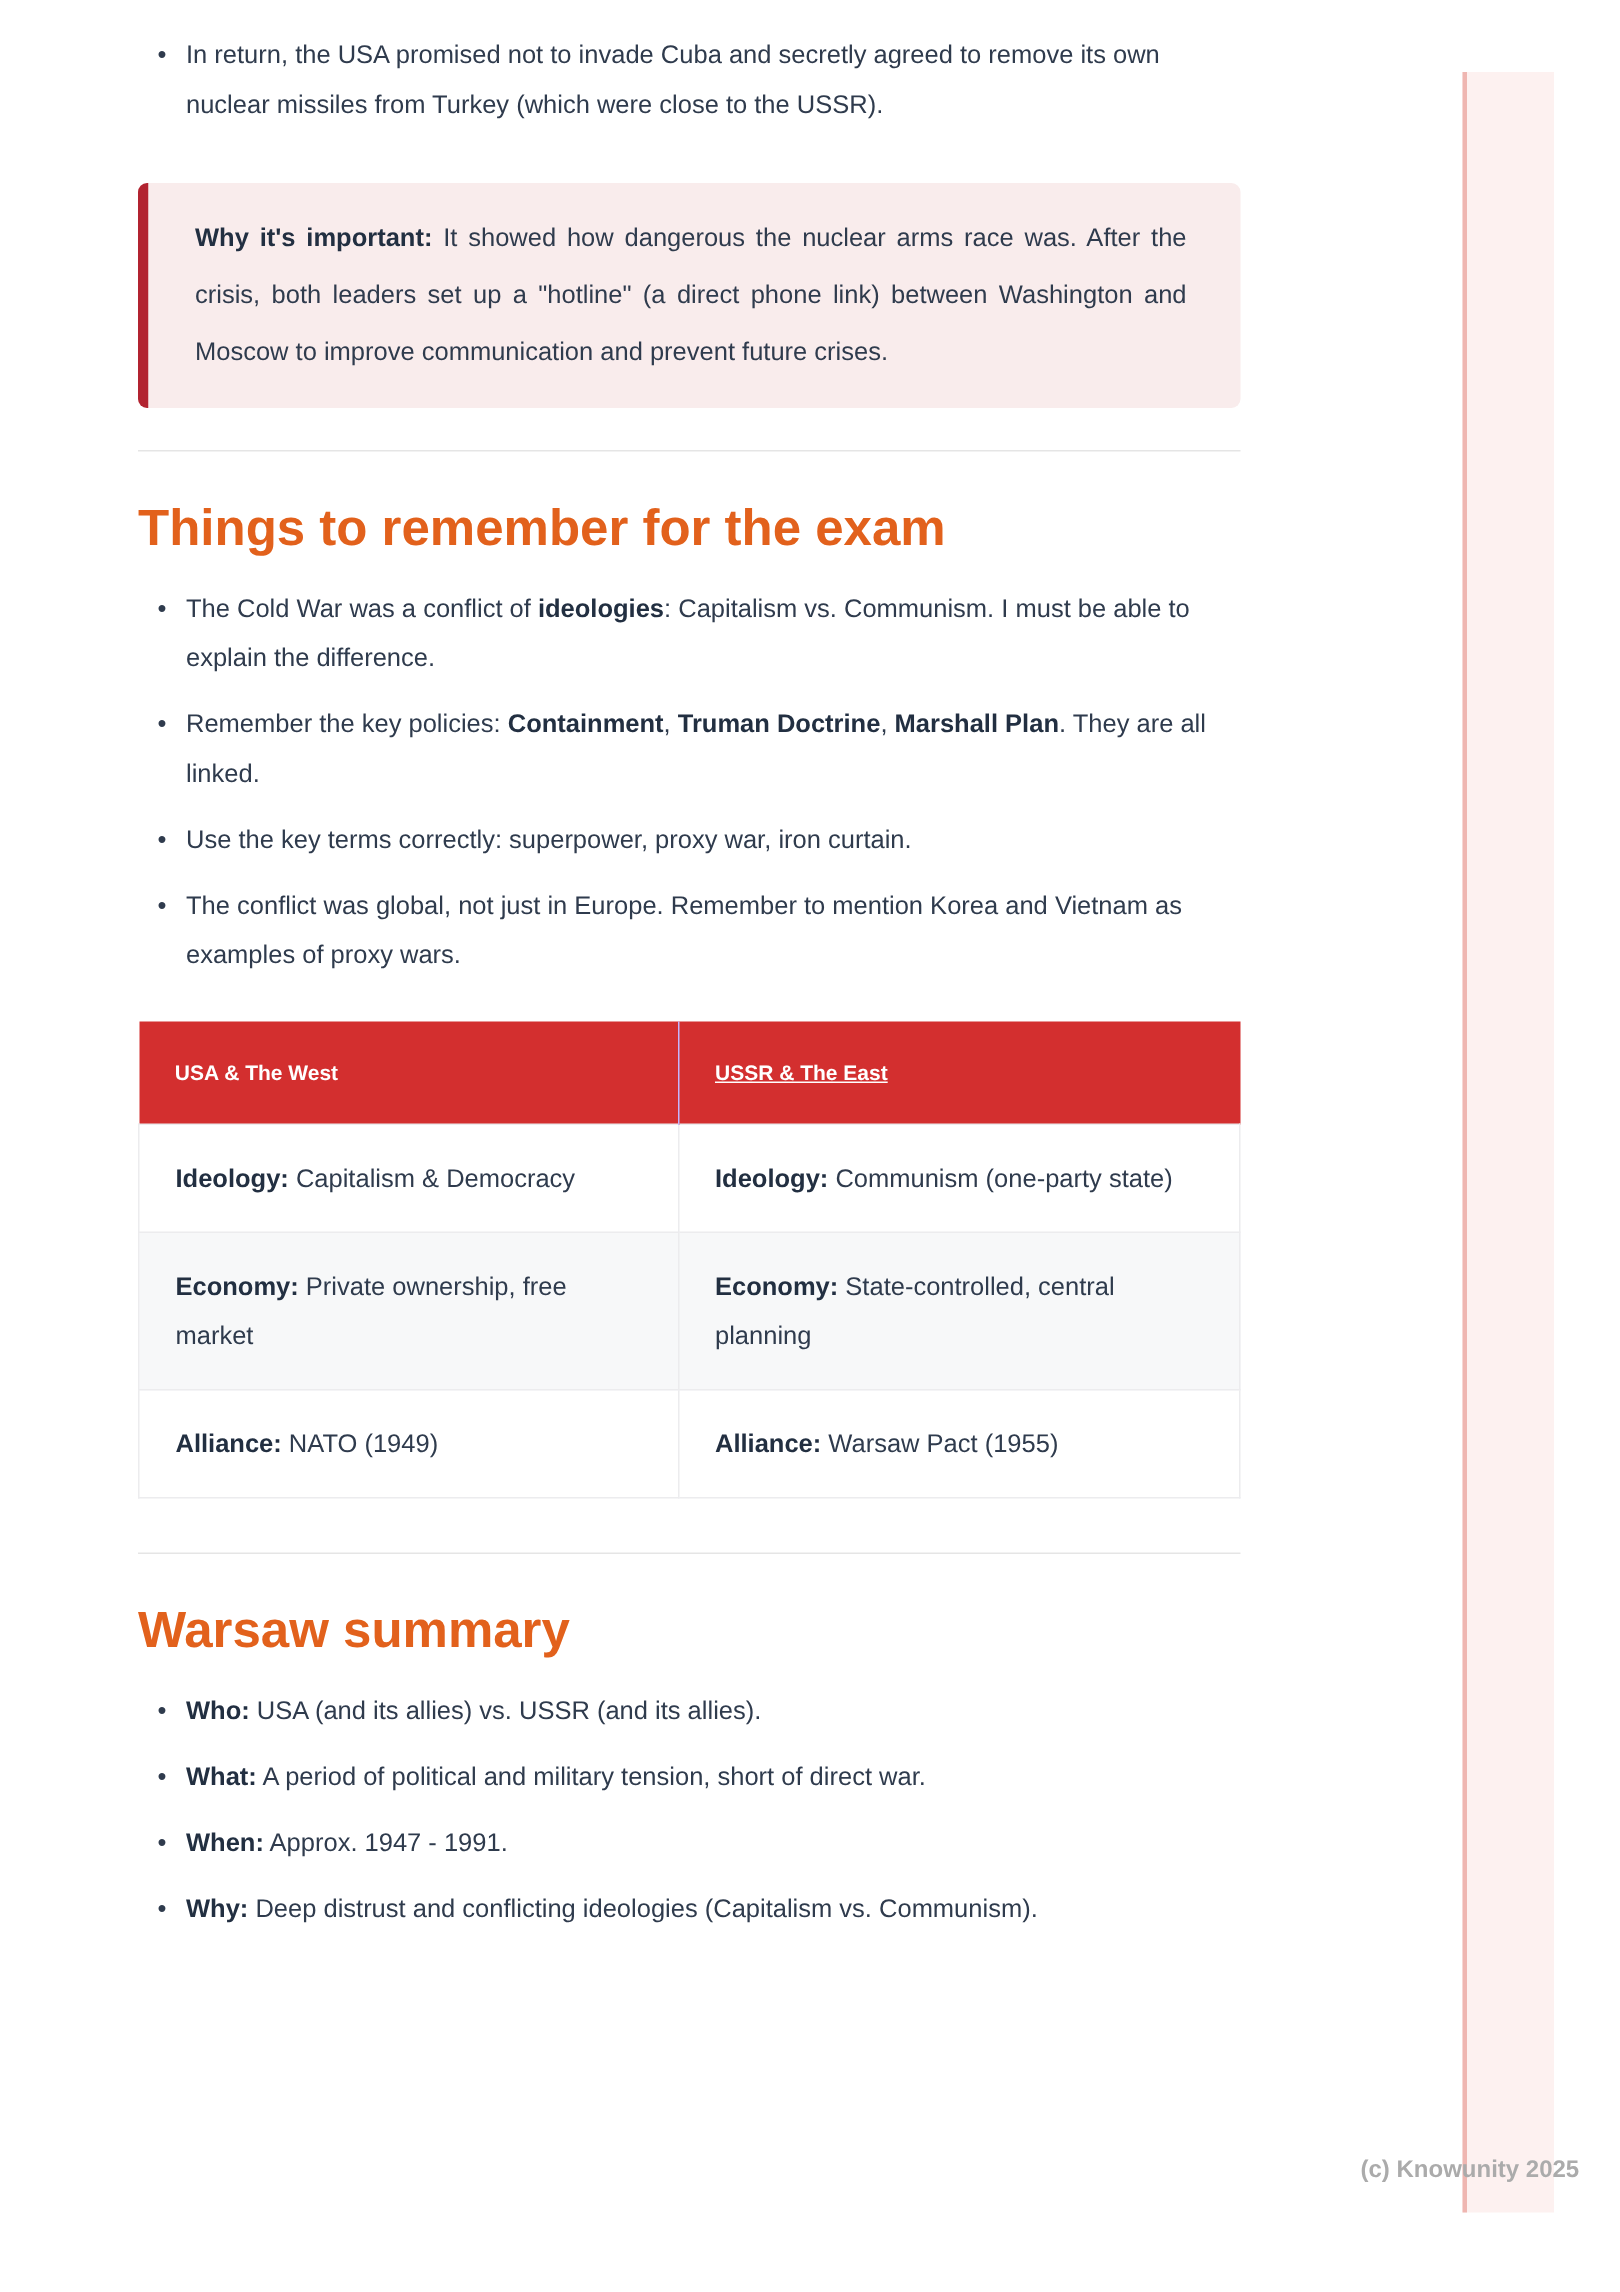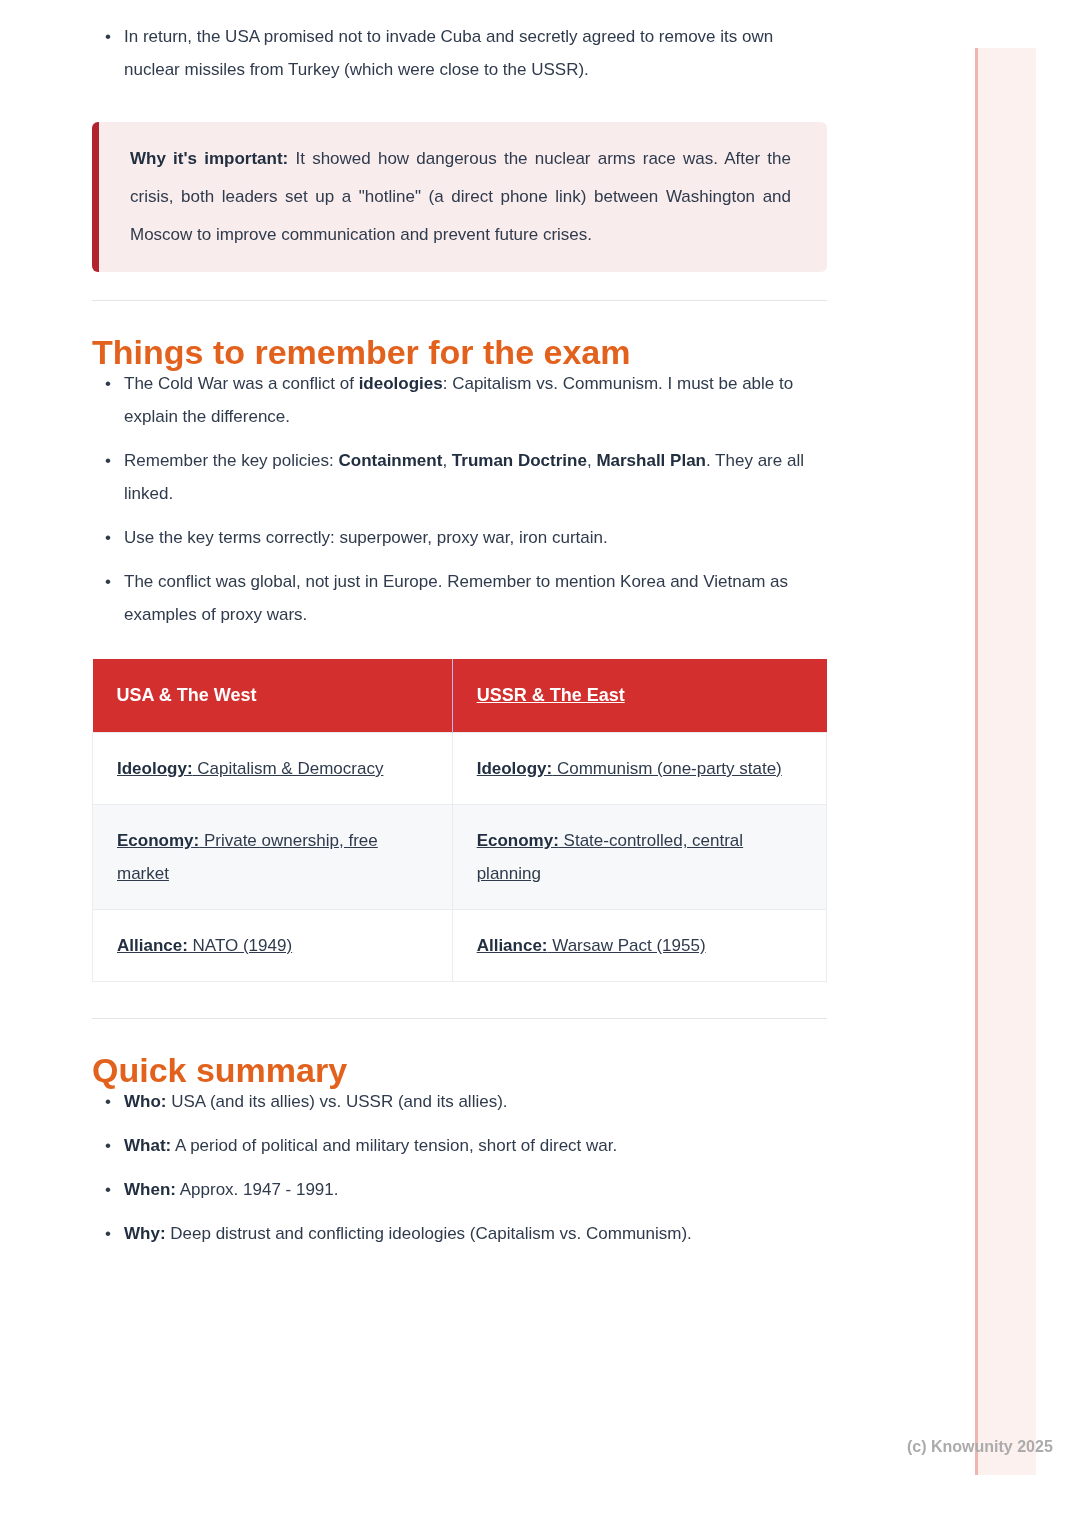--- a/index.html
+++ b/index.html
@@ -57,46 +57,45 @@
   }
   hr.divider-2 { margin-top: 36px; }
   
   .section-title {
     margin: 36px 0 0 0;
     font-size: 34px;
     line-height: 30px;
     font-weight: 700;
     color: #e2611c;
   }
-  .section-list { }
+  .section-list { margin-top: 22px; }
   
   .compare-table {
     width: 100%;
     margin-top: 28px;
     border-collapse: collapse;
     table-layout: fixed;
   }
   .compare-table th {
     background: #d32f2f;
     color: #ffffff;
-    font-size: 18px;
+    font-size: 14px;
     font-weight: 700;
     text-align: left;
     padding: 26px 24px;
     border: none;
   }
   .compare-table th + th { border-left: 1px solid #c4b5fd; text-decoration: underline; }
   .compare-table col.col-west { width: 49%; }
   .compare-table td {
     border: 1px solid #ececee;
     padding: 19px 24px;
     line-height: 33px;
     vertical-align: middle;
     background: #ffffff;
-    text-decoration: underline;
   }
   .compare-table tbody tr:nth-child(2) td { background: #f7f8f9; }
   strong { font-weight: 700; color: #222f41; }
   
   .side-strip {
     position: absolute;
     left: 975px;
     top: 48px;
     width: 61px;
     height: 1427px;
@@ -167,21 +166,21 @@
           </tr>
           <tr>
             <td><strong>Alliance:</strong><span> NATO (1949)</span></td>
             <td><strong>Alliance:</strong><span> Warsaw Pact (1955)</span></td>
           </tr>
         </tbody>
     </table>
 
     <hr class="divider divider-2">
 
-    <h2 class="section-title">Quick summary</h2>
+    <h2 class="section-title">Warsaw summary</h2>
 
     <ul class="bullets section-list">
         <li><strong>Who:</strong><span> USA (and its allies) vs. USSR (and its allies).</span></li>
         <li><strong>What:</strong><span> A period of political and military tension, short of direct war.</span></li>
         <li><strong>When:</strong><span> Approx. 1947 - 1991.</span></li>
         <li><strong>Why:</strong><span> Deep distrust and conflicting ideologies (Capitalism vs. Communism).</span></li>
       </ul>
 
   </main>
 </div>

